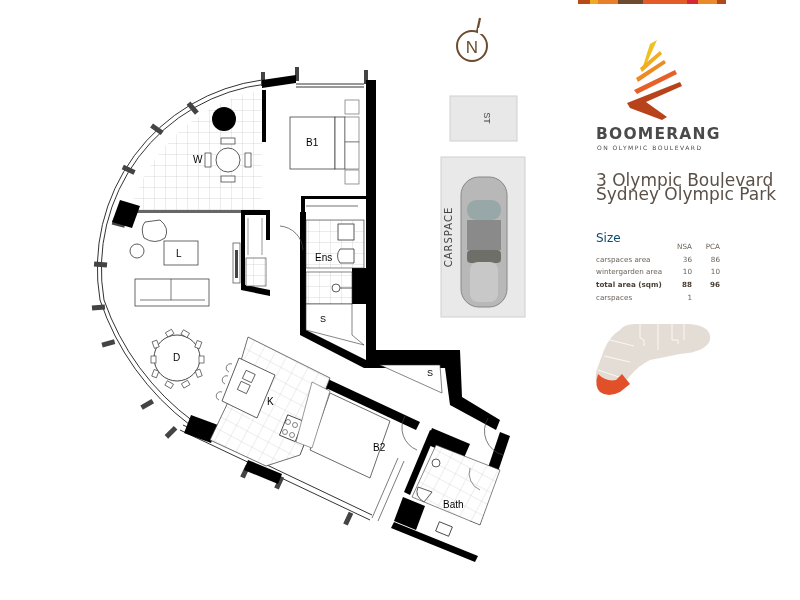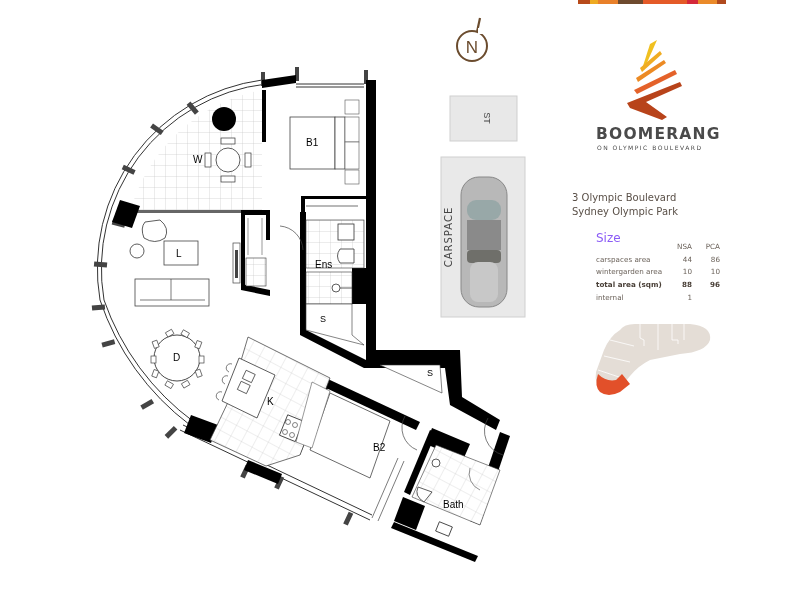--- a/index.html
+++ b/index.html
@@ -3,22 +3,22 @@
   <meta charset="utf-8">
   <style>
     html, body { margin: 0; padding: 0; background: #ffffff; }
     body { width: 800px; height: 600px; position: relative; overflow: hidden; font-family: "Liberation Sans", sans-serif; }
     .abs { position: absolute; }
     #brand-bar { left: 578px; top: 0; height: 4px; display: flex; }
     #brand-bar span { display: block; height: 4px; }
     #plan { left: 0; top: 0; }
     .brand-name { left: 596px; top: 125px; font-size: 15.5px; letter-spacing: 1.2px; color: #4a4a4a; font-weight: bold; font-family: "DejaVu Sans", sans-serif; }
     .brand-sub { left: 597px; top: 144px; font-size: 6px; letter-spacing: 1.5px; color: #4a4a4a; font-family: "DejaVu Sans", sans-serif; }
-    .addr { left: 572px; top: 173px; font-size: 10px; color: #5a5048; line-height: 14px; font-family: "DejaVu Sans", sans-serif; margin-top: 18px; }
-    .size-title { left: 596px; top: 231px; font-size: 12px; color: #8b5cf6; font-family: "DejaVu Sans", sans-serif; }
+    .addr { left: 596px; top: 173px; font-size: 17px; color: #5a5048; line-height: 14px; font-family: "DejaVu Sans", sans-serif; }
+    .size-title { left: 596px; top: 231px; font-size: 12px; color: #0c4a6e; font-family: "DejaVu Sans", sans-serif; }
     table.size { left: 594px; top: 241px; border-collapse: collapse; font-size: 7.2px; color: #6b625a; font-family: "DejaVu Sans", sans-serif; }
     table.size td { padding: 0 0 0 2px; height: 12.7px; line-height: 12.7px; }
     table.size td.n { text-align: right; }
     table.size tr.bold td { font-weight: bold; color: #4a4038; }
   </style>
 </head>
 <body>
 
 <div id="brand-bar" class="abs">
     <span style="background: rgb(184, 74, 26); width: 12px;"></span>
@@ -228,21 +228,21 @@
     <path d="M627 103 L680 82 L682 86 L646 102 L667 117 L662 120 L630 108 Z" fill="#b8431a"></path>
   </g>
 </svg>
 
 <div class="abs" style="left:193px;top:154px;font-size:10px;">W</div>
 <div class="abs" style="left:176px;top:248px;font-size:10px;">L</div>
 <div class="abs" style="left:173px;top:352px;font-size:10px;">D</div>
 <div class="abs" style="left:267px;top:396px;font-size:10px;">K</div>
 <div class="abs" style="left:306px;top:137px;font-size:10px;">B1</div>
 <div class="abs" style="left:349px;top:442px;font-size:10px;padding-left:24px;">B2</div>
-<div class="abs" style="left:315px;top:252px;font-size:10px;margin-top:7px;">Ens</div>
+<div class="abs" style="left:315px;top:252px;font-size:10px;">Ens</div>
 <div class="abs" style="left:443px;top:499px;font-size:10px;">Bath</div>
 <div class="abs" style="left:320px;top:314px;font-size:9px;">S</div>
 <div class="abs" style="left:427px;top:368px;font-size:9px;">S</div>
 
 <div class="abs brand-name">BOOMERANG</div>
 <div class="abs brand-sub">ON OLYMPIC BOULEVARD</div>
 
 <div class="abs addr">
   <div>3 Olympic Boulevard</div>
   <div>Sydney Olympic Park</div>
@@ -251,35 +251,35 @@
 <div class="abs size-title">Size</div>
 <table class="abs size">
   <tbody>
       <tr>
     <td style="width:78px"></td>
     <td class="n" style="width:16px">NSA</td>
     <td class="n" style="width:26px">PCA</td>
   </tr>
   <tr>
     <td>carspaces area</td>
-    <td class="n">44</td>
+    <td class="n">36</td>
     <td class="n">86</td>
   </tr>
   <tr>
     <td>wintergarden area</td>
     <td class="n">10</td>
     <td class="n">10</td>
   </tr>
   <tr class="bold">
     <td>total area (sqm)</td>
     <td class="n">88</td>
     <td class="n">96</td>
   </tr>
   <tr>
-    <td>internal</td>
+    <td>carspaces</td>
     <td class="n">1</td>
     <td class="n"></td>
   </tr>
 </tbody>
   </table>
 
 <svg class="abs" style="left:580px;top:310px" width="140" height="100" viewBox="0 0 140 100">
   <path id="kp-base" d="M40 20 Q44 14 55 14 L110 14 Q132 16 130 30 Q126 42 100 44 L70 50 Q58 56 50 66 L40 78 Q30 84 22 80 Q14 74 16 62 L24 40 Q30 26 40 20 Z" fill="#e4ddd6"></path>
   <g stroke="#fff" stroke-width="0.8" fill="none">
     <path d="M60 14 L60 28 L64 30 L64 36"></path>

